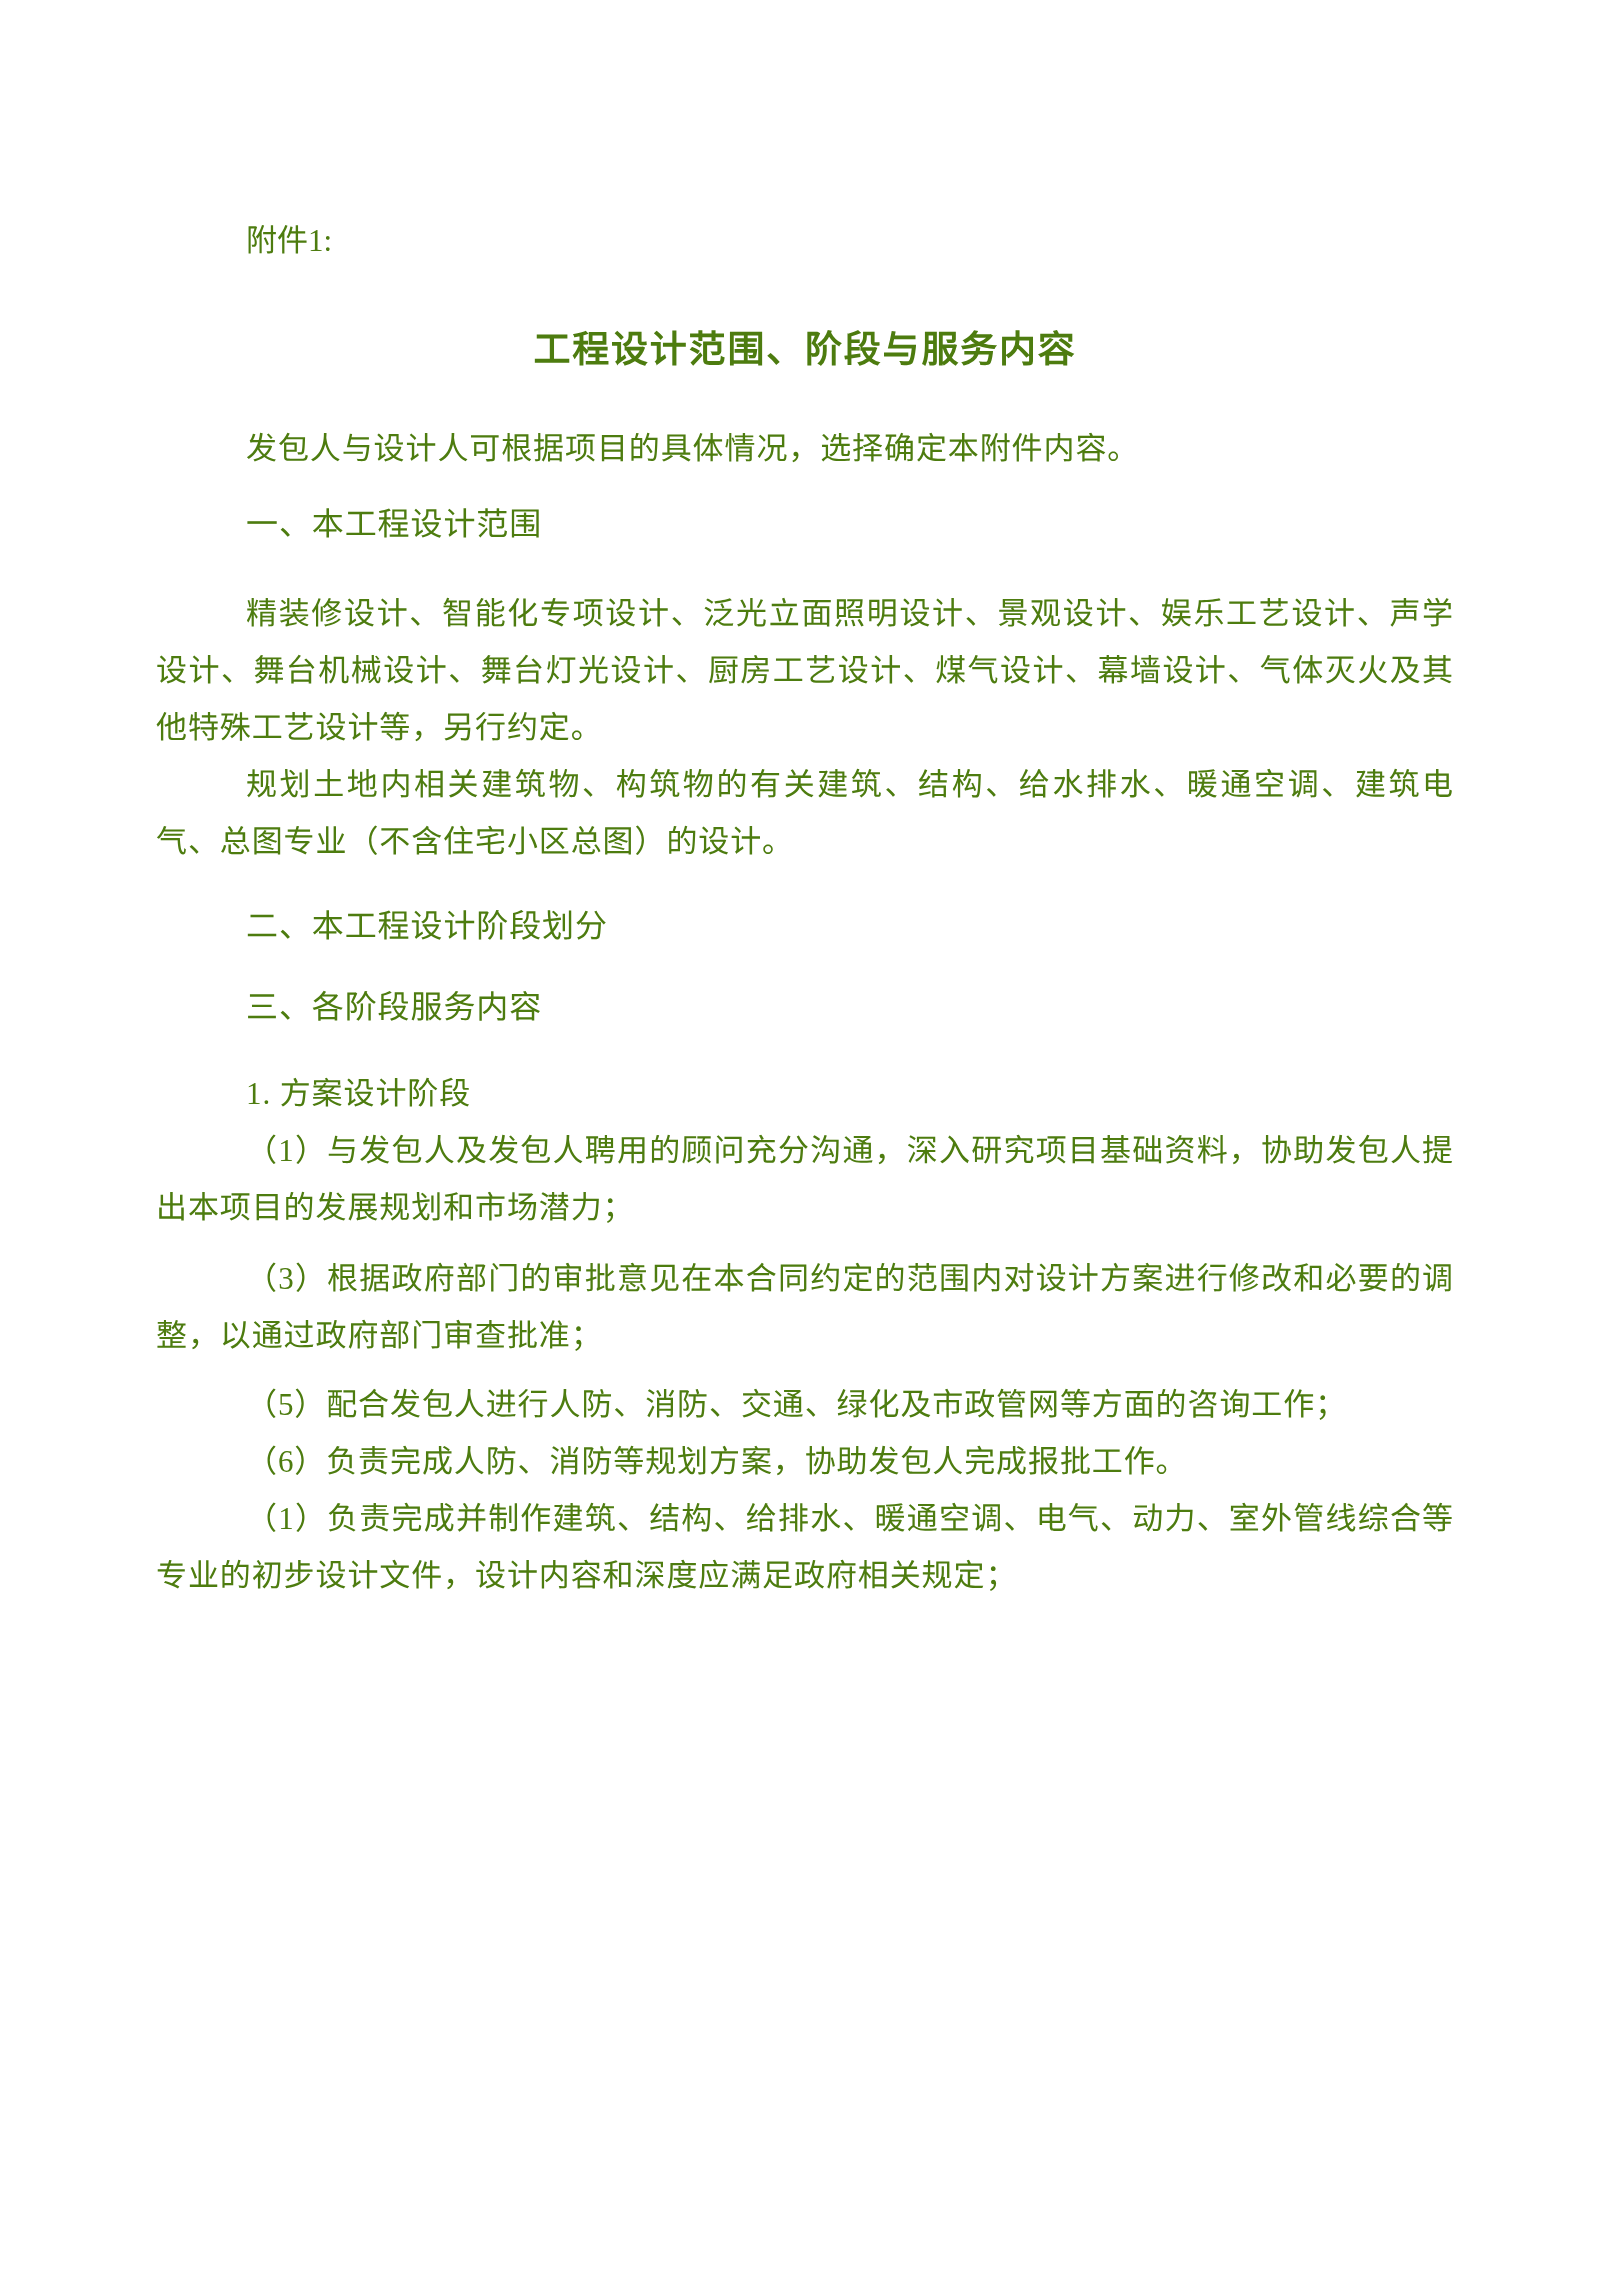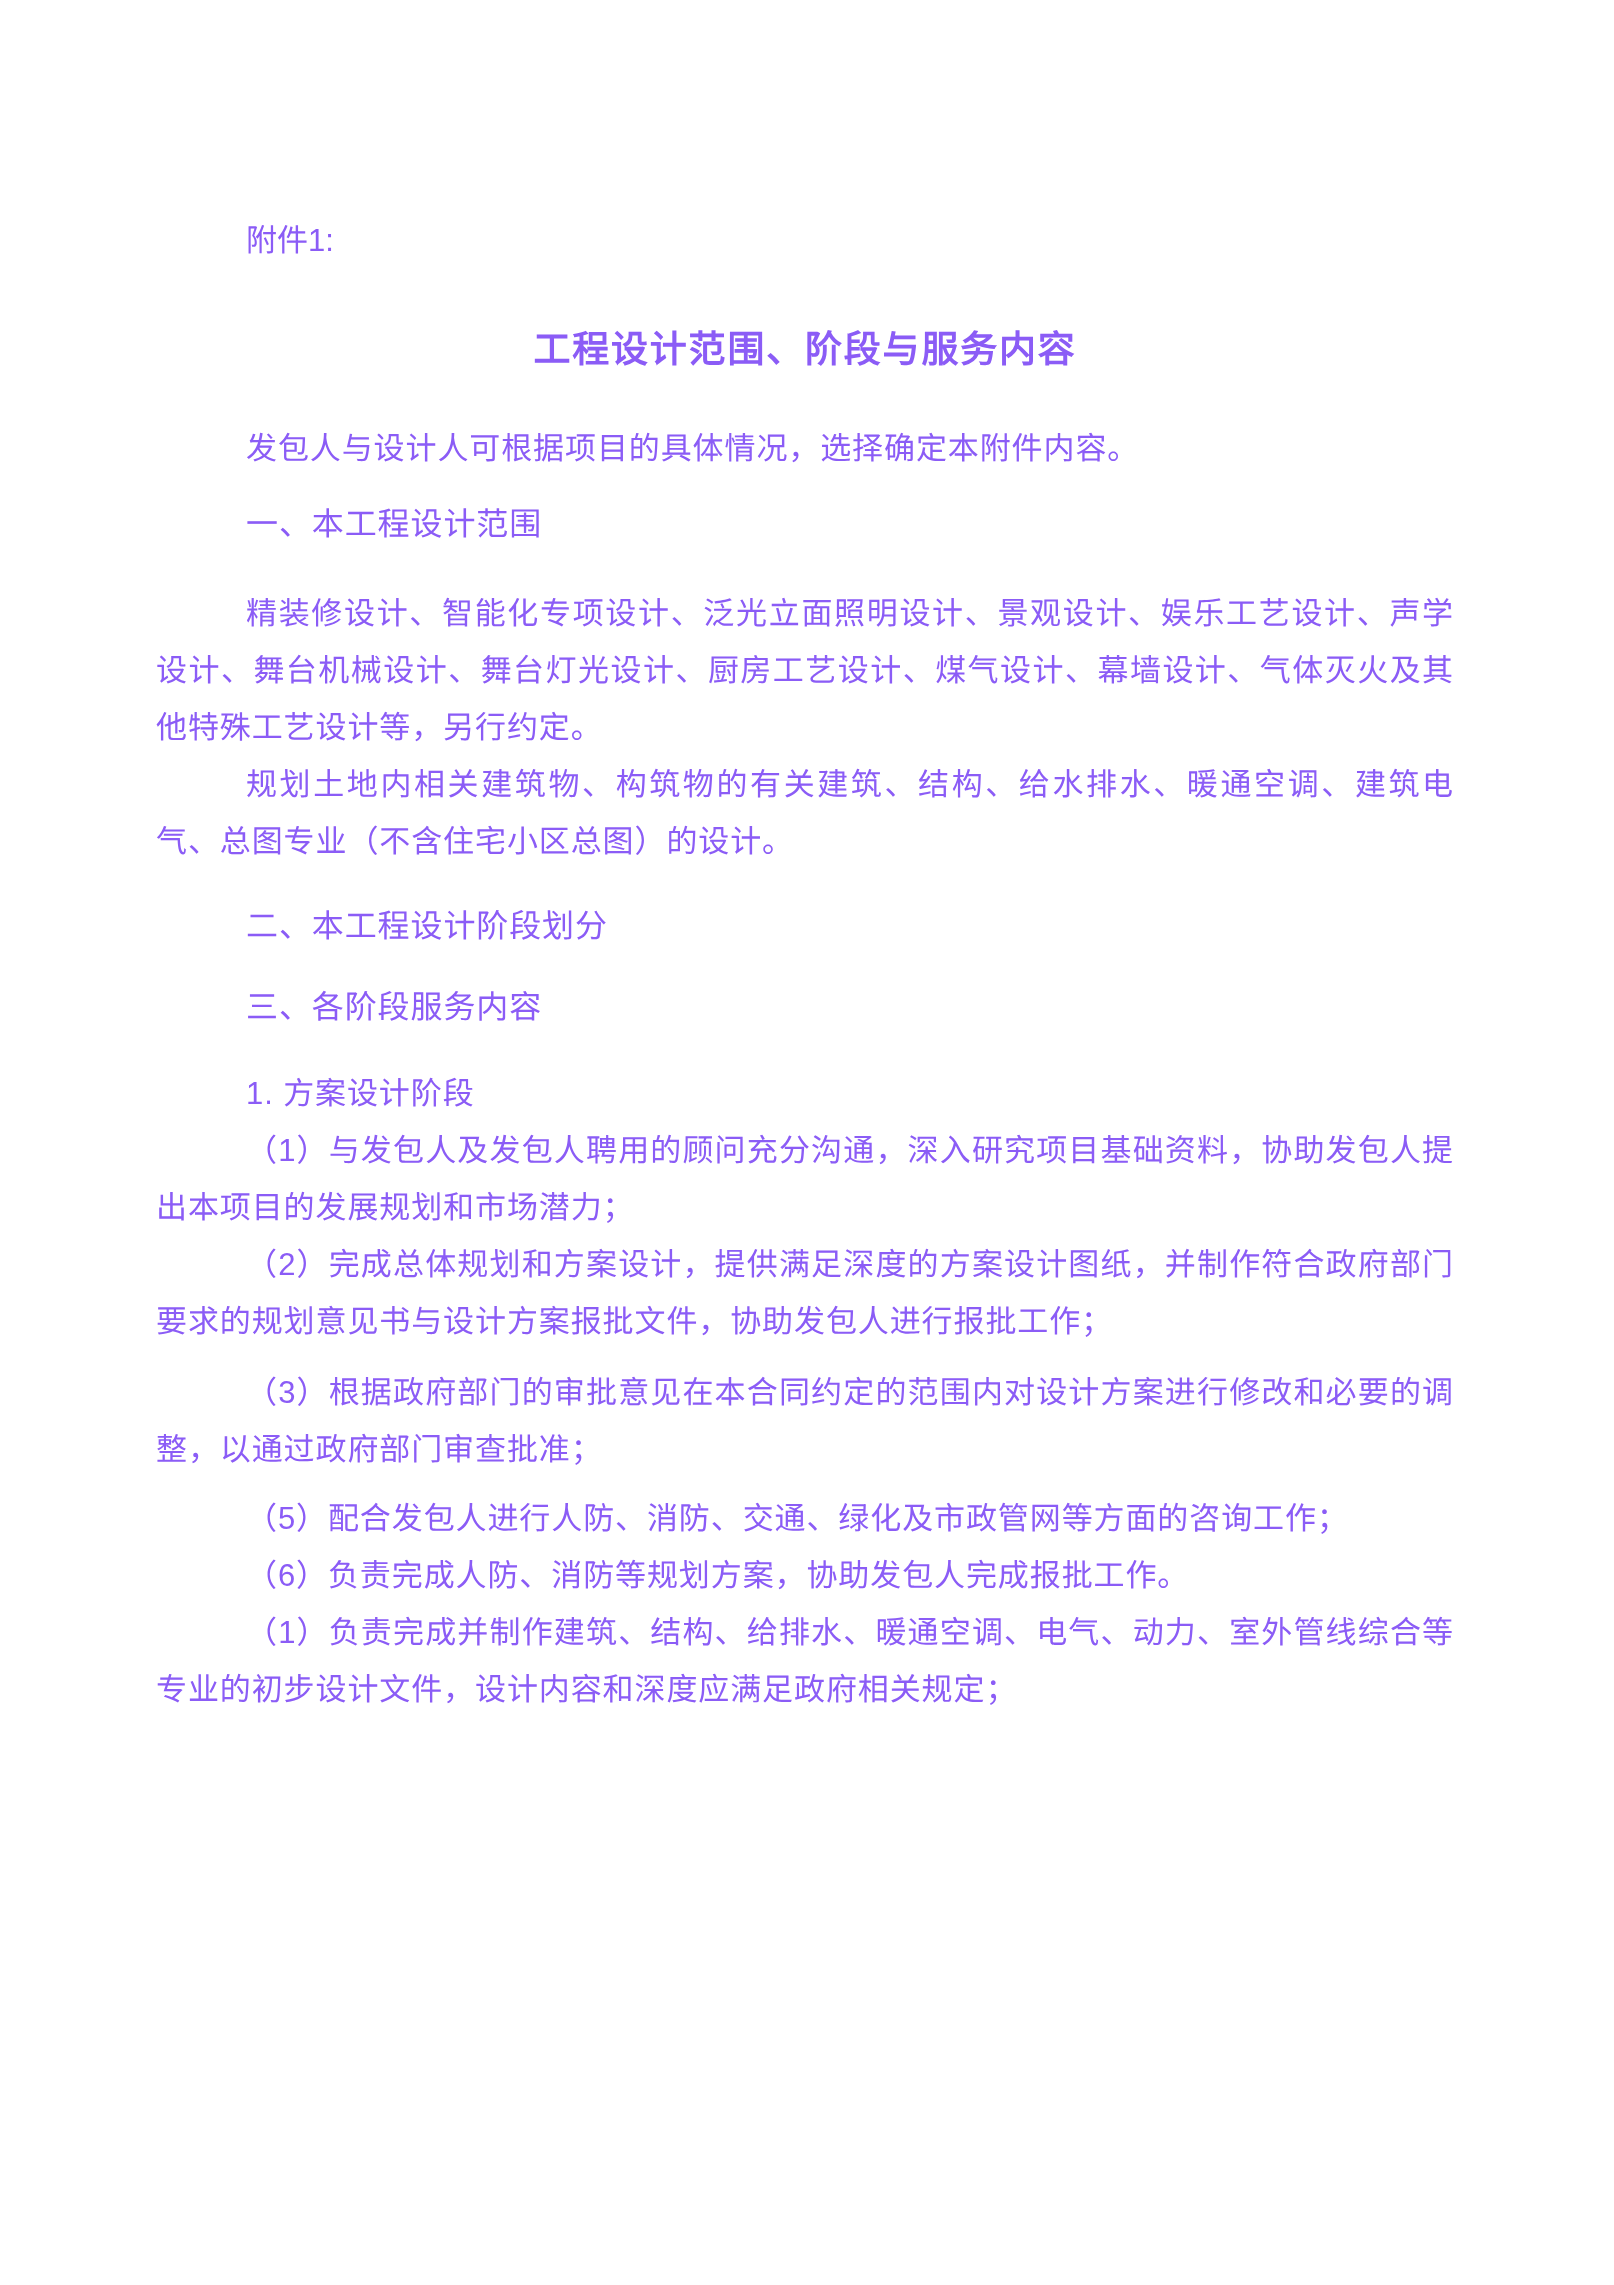--- a/index.html
+++ b/index.html
@@ -5,22 +5,22 @@
   html, body {
     margin: 0;
     padding: 0;
     background: #ffffff;
   }
   .page {
     position: relative;
     width: 1615px;
     height: 1844px;
     background: #ffffff;
-    color: #8b5cf6;
-    font-family: Liberation Sans, sans-serif;
+    color: #4d7c0f;
+    font-family: Liberation Serif, serif;
     overflow: hidden;
   }
   .content {
     padding: 221px 161px 0 156px;
   }
   .attachment {
     font-size: 31px;
     line-height: 40px;
     margin: 0;
     text-indent: 90px;
@@ -85,21 +85,20 @@
 
     <h2 class="section-heading sh2">二、本工程设计阶段划分</h2>
 
 
     <h2 class="section-heading sh3">三、各阶段服务内容</h2>
 
     <p class="body">1. 方案设计阶段</p>
 
     <p class="body">（1）与发包人及发包人聘用的顾问充分沟通，深入研究项目基础资料，协助发包人提出本项目的发展规划和市场潜力；</p>
 
-    <p class="body">（2）完成总体规划和方案设计，提供满足深度的方案设计图纸，并制作符合政府部门要求的规划意见书与设计方案报批文件，协助发包人进行报批工作；</p>
 
     <p class="body mt15">（3）根据政府部门的审批意见在本合同约定的范围内对设计方案进行修改和必要的调整，以通过政府部门审查批准；</p>
 
 
     <p class="body mt13">（5）配合发包人进行人防、消防、交通、绿化及市政管网等方面的咨询工作；</p>
 
     <p class="body">（6）负责完成人防、消防等规划方案，协助发包人完成报批工作。</p>
 
 
     <p class="body">（1）负责完成并制作建筑、结构、给排水、暖通空调、电气、动力、室外管线综合等专业的初步设计文件，设计内容和深度应满足政府相关规定；</p>

